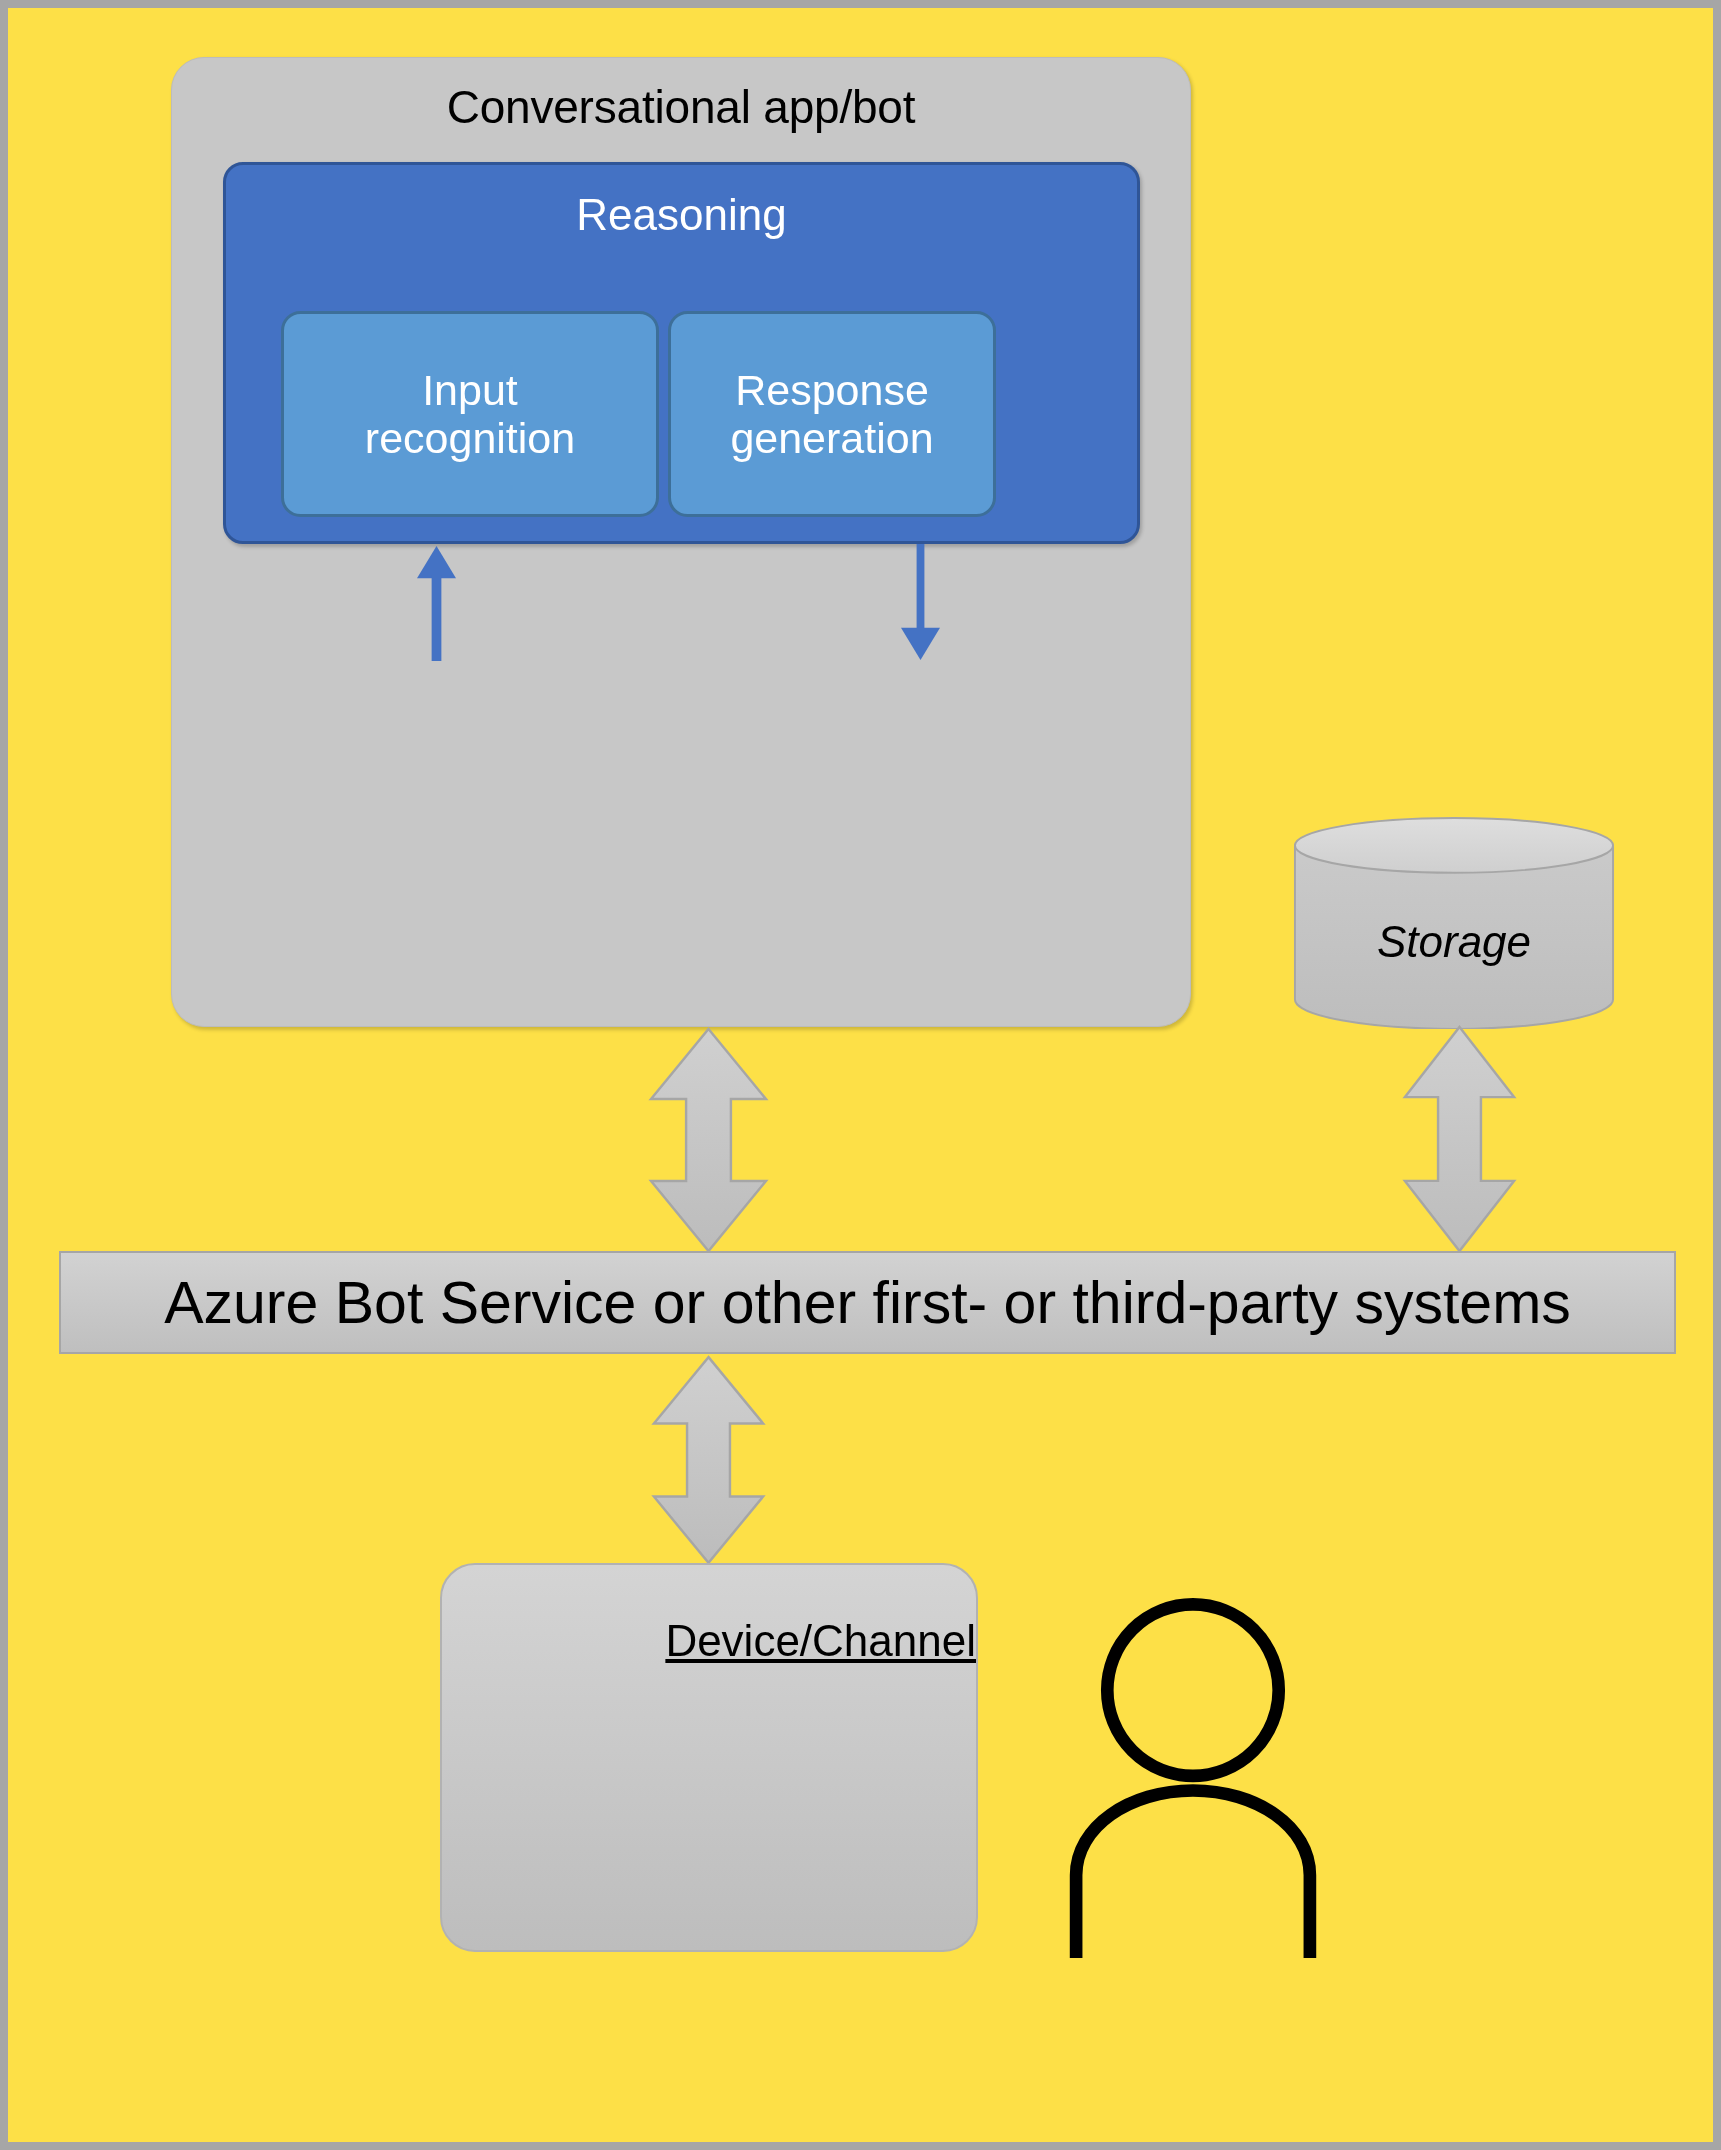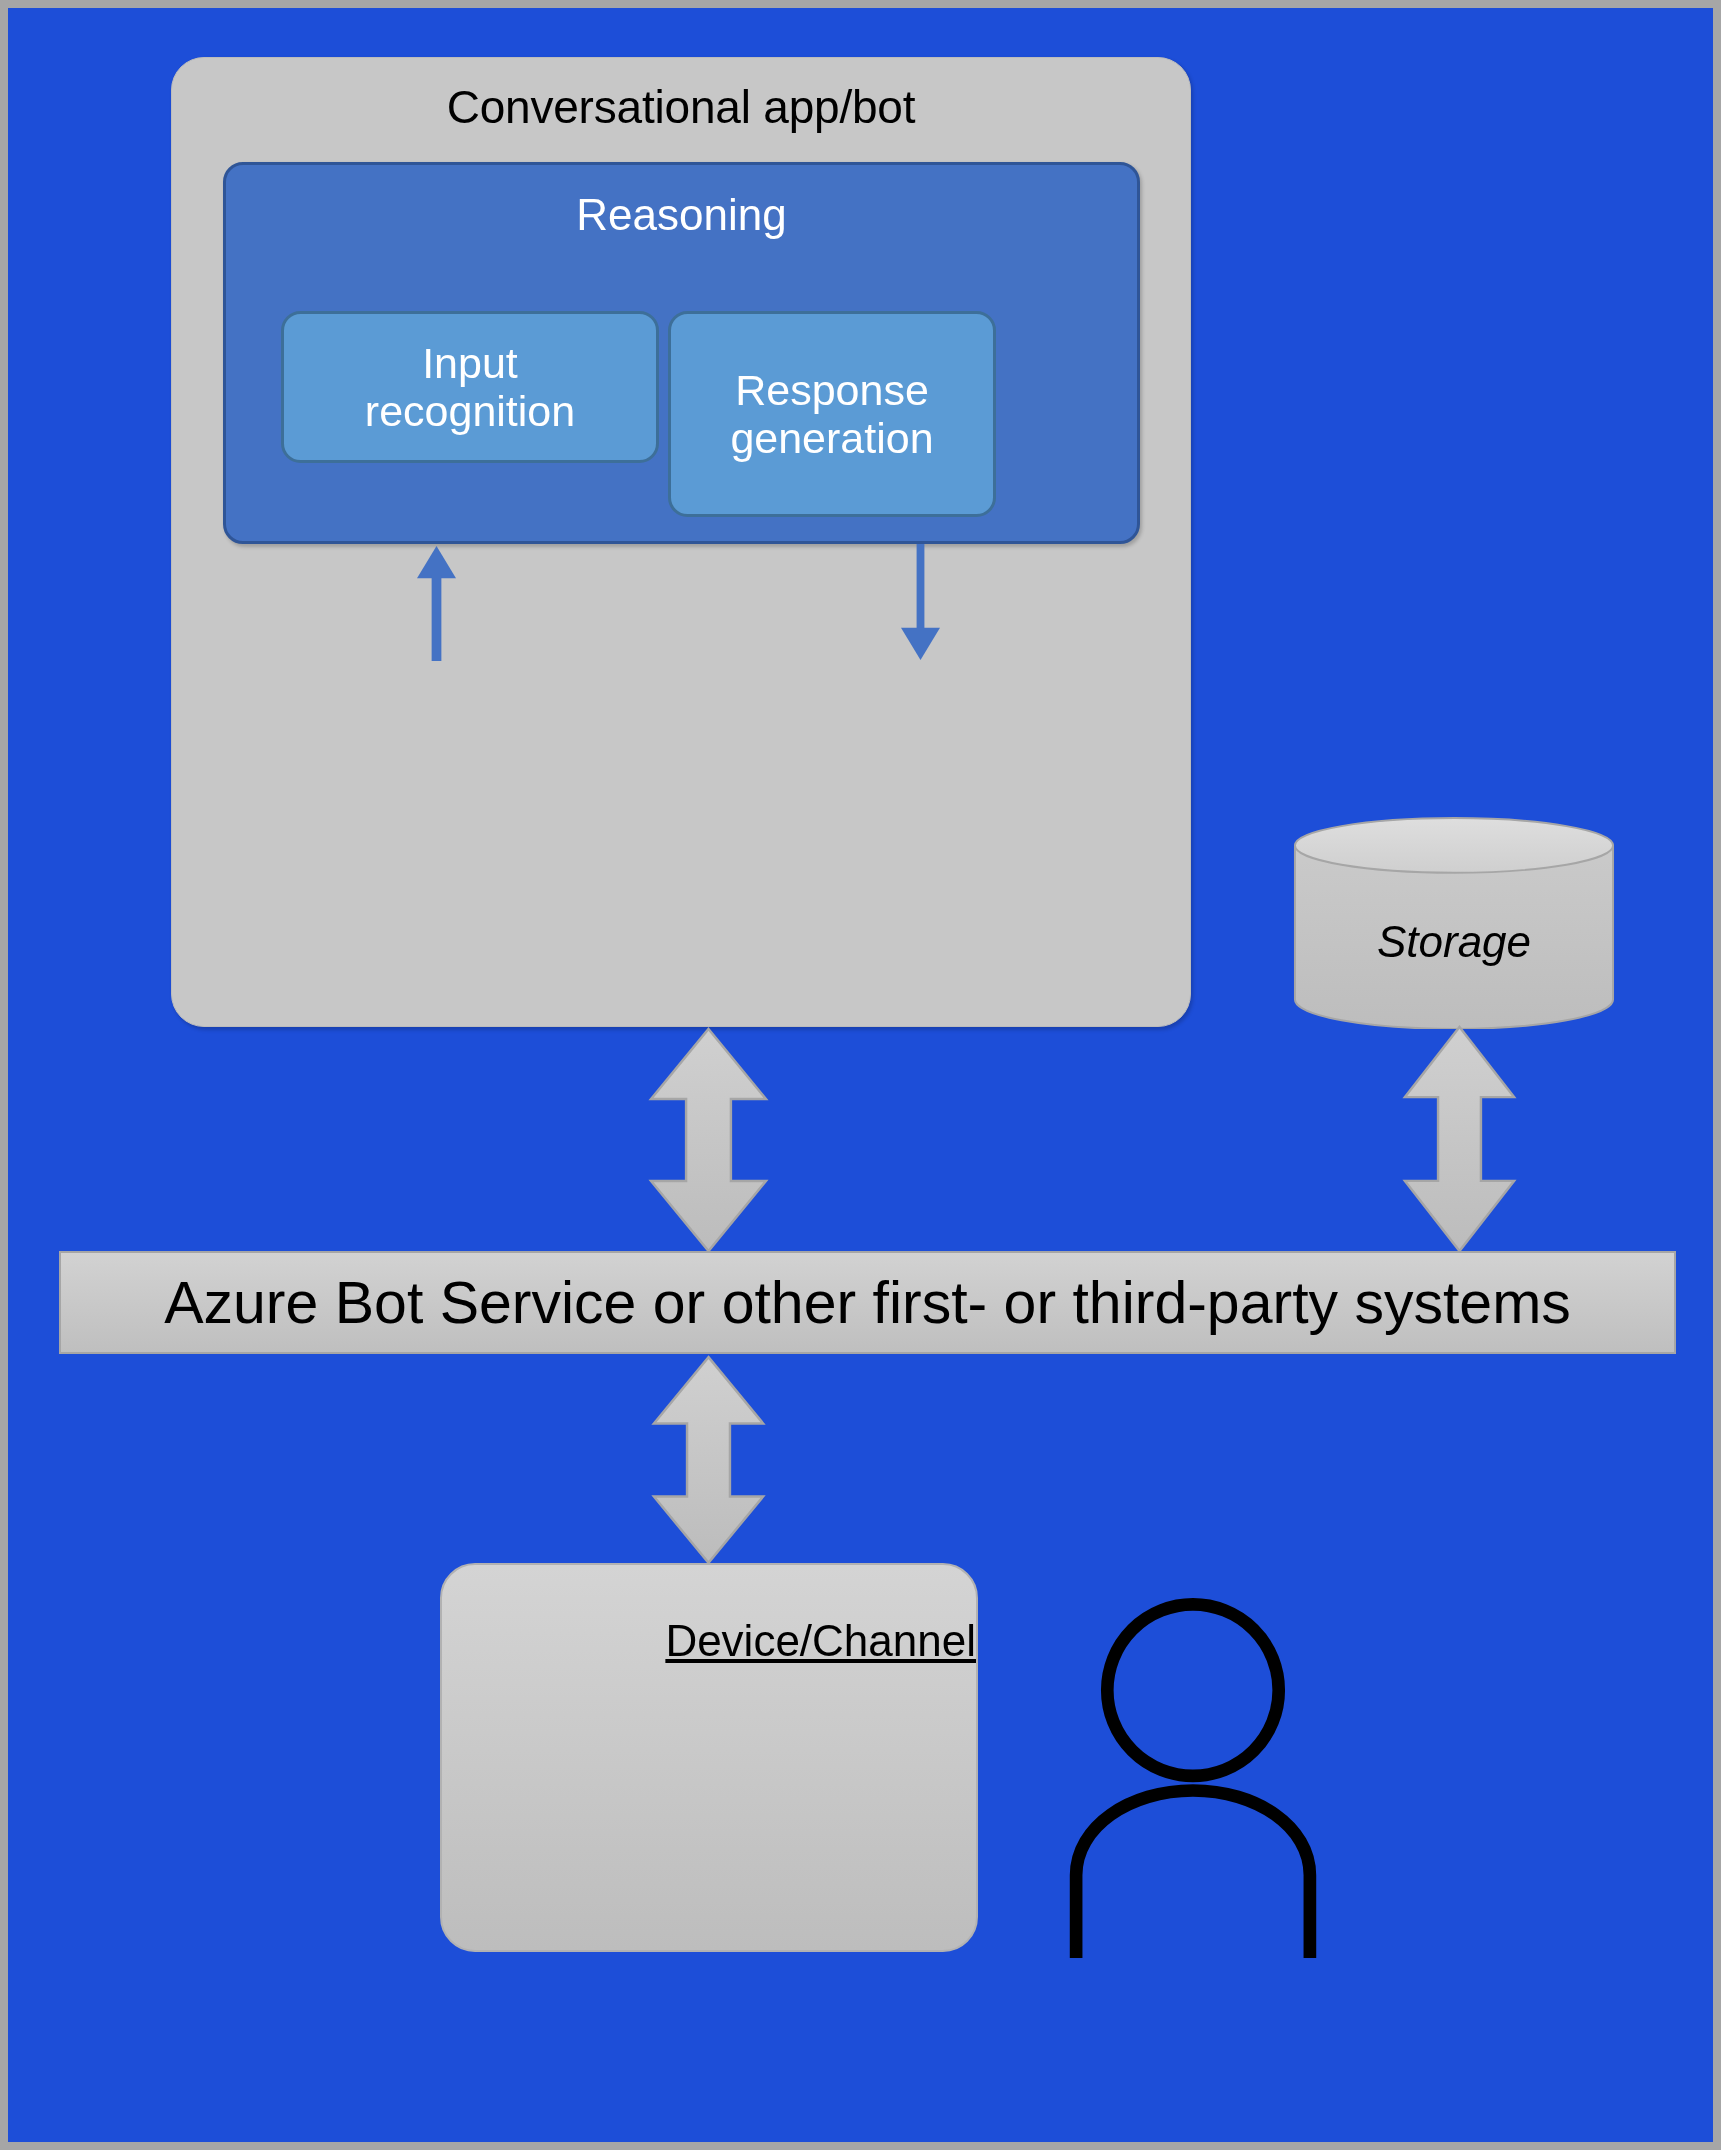--- a/index.html
+++ b/index.html
@@ -7,21 +7,21 @@
     padding: 0;
     background: #ffffff;
   }
   body {
     font-family: "Liberation Sans", sans-serif;
   }
   #canvas {
     position: relative;
     width: 1721px;
     height: 2150px;
-    background: #1d4ed8;
+    background: #fde047;
     box-sizing: border-box;
     border: 8.8px solid #a6a6a6;
     overflow: hidden;
     padding-left: 8px;
   }
   .abs { position: absolute; box-sizing: border-box; }
 
   
   .app-container {
     left: 163px;
@@ -75,21 +75,21 @@
     justify-content: center;
     text-align: center;
     color: #ffffff;
     font-size: 43px;
     line-height: 1.12;
   }
   .input-recognition {
     left: 273px;
     top: 303px;
     width: 378px;
-    height: 152px;
+    height: 206px;
   }
   .response-generation {
     left: 660px;
     top: 303px;
     width: 328px;
     height: 206px;
   }
 
   
   .blue-arrow-svg { overflow: visible; }

